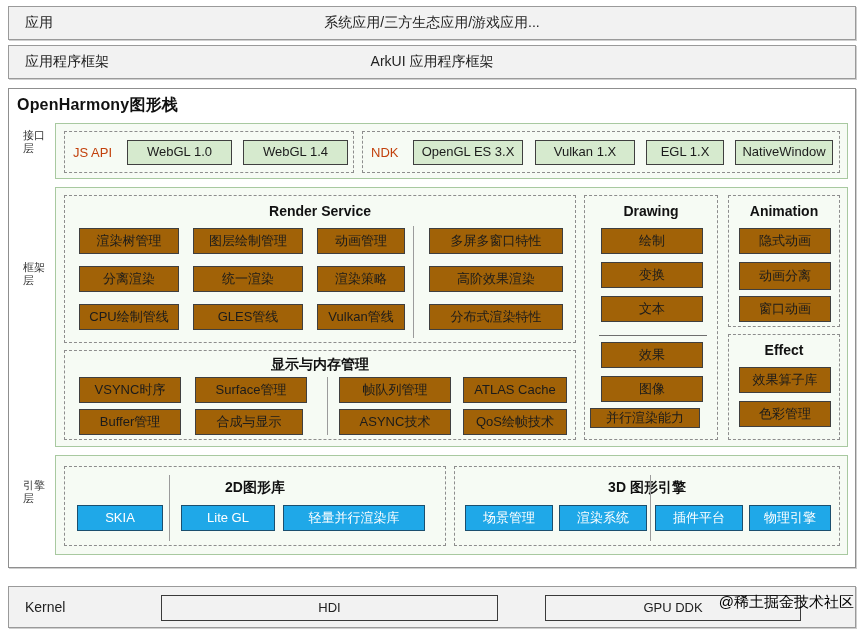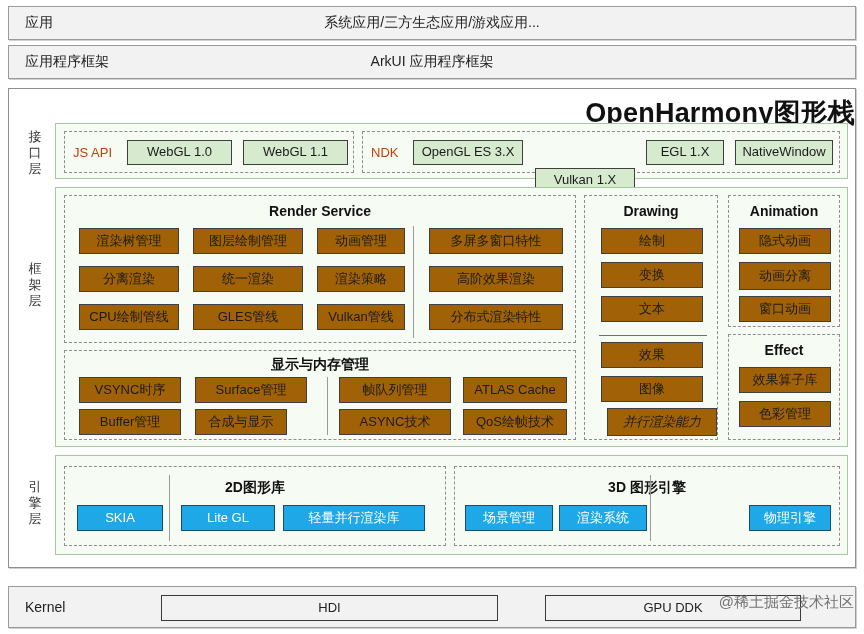--- a/index.html
+++ b/index.html
@@ -59,35 +59,35 @@
     border: 1px solid #8f8f8f;
     box-shadow: 1px 1px 0 #cfcfcf;
     background: #ffffff;
     box-sizing: border-box;
   }
   .stack-title {
     position: absolute;
     left: 8px;
     right: 0;
     top: 6px;
-    text-align: right;
-    font-size: 27px;
+    text-align: left;
+    font-size: 16px;
     font-weight: bold;
     color: #111;
     letter-spacing: .2px;
   }
 
   
   .vlabel {
     position: absolute;
     left: 14px;
     width: 24px;
-    font-size: 13px;
+    font-size: 11px;
     color: #333;
-    text-align: center;
+    text-align: left;
     line-height: 1.22;
     word-break: break-all;
   }
 
   
   .greenbox {
     position: absolute;
     border: 1px solid #a8c9a0;
     background: #f6fbf4;
     box-sizing: border-box;
@@ -148,21 +148,21 @@
     position: absolute;
     height: 1px;
     background: #6e6e6e;
   }
 
   .watermark {
     position: absolute;
     right: 10px;
     bottom: 22px;
     font-size: 15px;
-    color: #737373;
+    color: #000000;
     white-space: nowrap;
     user-select: none;
   }
 </style>
 </head>
 <body>
 
 <div id="page">
 
   <div class="bar" style="top:6px;height:34px;">
@@ -181,27 +181,27 @@
 
     <div class="vlabel" style="top:40px;">接口层</div>
     <div class="vlabel" style="top:172px;">框架层</div>
     <div class="vlabel" style="top:390px;">引擎层</div>
 
     <div class="greenbox" style="left:46px;top:34px;width:793px;height:56px;">
 
       <div class="dashed" style="left:8px;top:7px;width:290px;height:42px;">
         <div class="inline-label" style="left:8px;top:0;height:40px;">JS API</div>
         <div class="chip green" style="left:62px;top:8px;width:105px;height:25px;">WebGL 1.0</div>
-        <div class="chip green" style="left:178px;top:8px;width:105px;height:25px;">WebGL 1.1</div>
+        <div class="chip green" style="left:178px;top:8px;width:105px;height:25px;">WebGL 1.4</div>
       </div>
 
       <div class="dashed" style="left:306px;top:7px;width:478px;height:42px;">
         <div class="inline-label" style="left:8px;top:0;height:40px;">NDK</div>
         <div class="chip green" style="left:50px;top:8px;width:110px;height:25px;">OpenGL ES 3.X</div>
-        <div class="chip green" style="left:172px;top:8px;width:100px;height:25px;margin-top:28px;">Vulkan 1.X</div>
+        <div class="chip green" style="left:172px;top:8px;width:100px;height:25px;">Vulkan 1.X</div>
         <div class="chip green" style="left:283px;top:8px;width:78px;height:25px;">EGL 1.X</div>
         <div class="chip green" style="left:372px;top:8px;width:98px;height:25px;">NativeWindow</div>
       </div>
     </div>
 
     <div class="greenbox" style="left:46px;top:98px;width:793px;height:260px;">
 
       <div class="dashed" style="left:8px;top:7px;width:512px;height:148px;">
         <div class="group-title" style="top:7px;">Render Service</div>
 
@@ -225,40 +225,40 @@
       </div>
 
       <div class="dashed" style="left:8px;top:162px;width:512px;height:90px;">
         <div class="group-title" style="top:5px;">显示与内存管理</div>
 
         <div class="vrule" style="left:262px;top:26px;height:58px;"></div>
 
         <div class="chip cream" style="left:14px;top:26px;width:102px;height:26px;">VSYNC时序</div>
         <div class="chip cream" style="left:130px;top:26px;width:112px;height:26px;">Surface管理</div>
         <div class="chip cream" style="left:14px;top:58px;width:102px;height:26px;">Buffer管理</div>
-        <div class="chip cream" style="left:130px;top:58px;width:92px;height:26px;text-align:center;">合成与显示</div>
+        <div class="chip cream" style="left:130px;top:58px;width:108px;height:26px;text-align:center;">合成与显示</div>
 
         <div class="chip cream" style="left:274px;top:26px;width:112px;height:26px;">帧队列管理</div>
         <div class="chip cream" style="left:398px;top:26px;width:104px;height:26px;">ATLAS Cache</div>
         <div class="chip cream" style="left:274px;top:58px;width:112px;height:26px;">ASYNC技术</div>
         <div class="chip cream" style="left:398px;top:58px;width:104px;height:26px;">QoS绘帧技术</div>
       </div>
 
       <div class="dashed" style="left:528px;top:7px;width:134px;height:245px;">
         <div class="group-title" style="top:7px;">Drawing</div>
 
         <div class="chip cream" style="left:16px;top:32px;width:102px;height:26px;">绘制</div>
         <div class="chip cream" style="left:16px;top:66px;width:102px;height:26px;">变换</div>
         <div class="chip cream" style="left:16px;top:100px;width:102px;height:26px;">文本</div>
 
         <div class="hrule" style="left:14px;top:139px;width:108px;"></div>
 
         <div class="chip cream" style="left:16px;top:146px;width:102px;height:26px;">效果</div>
         <div class="chip cream" style="left:16px;top:180px;width:102px;height:26px;">图像</div>
-        <div class="chip cream" style="left:22px;top:212px;width:110px;height:28px;font-style:italic;">并行渲染能力</div>
+        <div class="chip cream" style="left:5px;top:212px;width:110px;height:20px;">并行渲染能力</div>
       </div>
 
       <div class="dashed" style="left:672px;top:7px;width:112px;height:132px;">
         <div class="group-title" style="top:7px;">Animation</div>
         <div class="chip cream" style="left:10px;top:32px;width:92px;height:26px;">隐式动画</div>
         <div class="chip cream" style="left:10px;top:66px;width:92px;height:28px;">动画分离</div>
         <div class="chip cream" style="left:10px;top:100px;width:92px;height:26px;">窗口动画</div>
       </div>
 
       <div class="dashed" style="left:672px;top:146px;width:112px;height:106px;">
@@ -276,20 +276,21 @@
         <div class="chip blue" style="left:12px;top:38px;width:86px;height:26px;">SKIA</div>
         <div class="chip blue" style="left:116px;top:38px;width:94px;height:26px;">Lite GL</div>
         <div class="chip blue" style="left:218px;top:38px;width:142px;height:26px;">轻量并行渲染库</div>
       </div>
 
       <div class="dashed" style="left:398px;top:10px;width:386px;height:80px;">
         <div class="group-title" style="top:12px;">3D 图形引擎</div>
         <div class="vrule" style="left:195px;top:8px;height:66px;"></div>
         <div class="chip blue" style="left:10px;top:38px;width:88px;height:26px;">场景管理</div>
         <div class="chip blue" style="left:104px;top:38px;width:88px;height:26px;">渲染系统</div>
+        <div class="chip blue" style="left:200px;top:38px;width:88px;height:26px;">插件平台</div>
         <div class="chip blue" style="left:294px;top:38px;width:82px;height:26px;">物理引擎</div>
       </div>
     </div>
 
   </div>
 
   <div class="bar" style="top:586px;height:42px;">
     <span class="bar-label">Kernel</span>
     <div class="chip plain" style="left:152px;top:8px;width:337px;height:26px;font-size:13px;">HDI</div>
     <div class="chip plain" style="left:536px;top:8px;width:256px;height:26px;font-size:13px;">GPU DDK</div>

